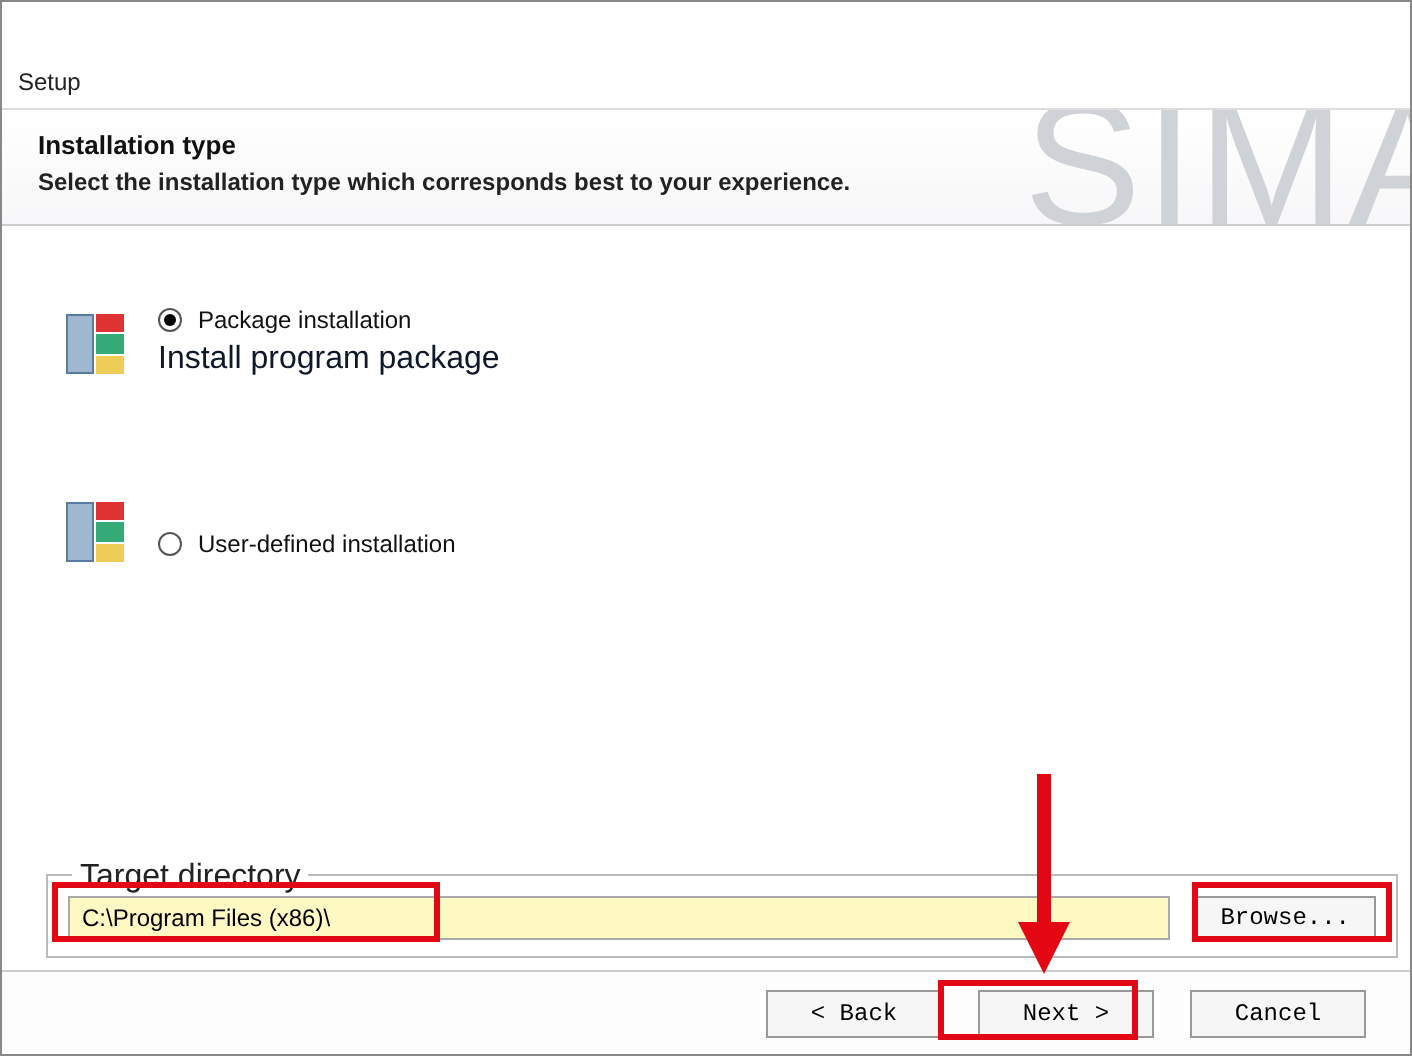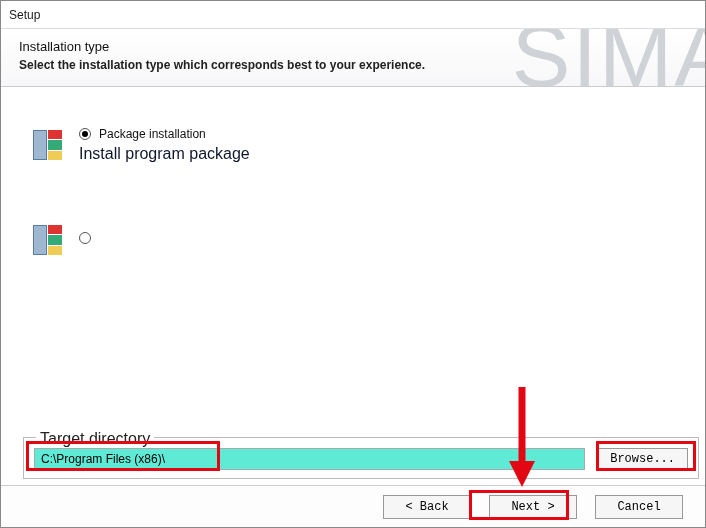--- a/index.html
+++ b/index.html
@@ -22,20 +22,21 @@
   }
   .titlebar {
     height: 28px;
     background: #fff;
     border-bottom: 1px solid #ddd;
     display: flex;
     align-items: center;
     padding: 0 8px;
     font-size: 12px;
     color: #222;
+    margin-top: 26px;
   }
   .header {
     position: relative;
     background: linear-gradient(#fff, #f7f7f9);
     padding: 10px 18px 14px 18px;
     border-bottom: 1px solid #ccc;
     overflow: hidden;
   }
   .header .bgtext {
     position: absolute;
@@ -43,37 +44,37 @@
     top: -24px;
     font-size: 88px;
     font-weight: 300;
     color: #cfd2d6;
     letter-spacing: 2px;
     pointer-events: none;
     user-select: none;
   }
   .header h1 {
     font-size: 13px;
-    font-weight: 400;
+    font-weight: 700;
     color: #111;
     margin-bottom: 4px;
   }
   .header p {
     font-size: 12px;
     color: #222;
     font-weight: bold;
   }
   .content {
     flex: 1;
     padding: 40px 30px 10px 30px;
     position: relative;
   }
   .option {
     display: flex;
-    align-items: center;
+    align-items: flex-end;
     margin-bottom: 60px;
     gap: 14px;
   }
   .option .icon-wrap {
     flex: 0 0 34px;
     height: 34px;
     display: flex;
     align-items: center;
     justify-content: center;
   }
@@ -133,21 +134,21 @@
     align-items: center;
     gap: 12px;
   }
   .path-input {
     flex: 1;
     height: 22px;
     border: 1px solid #aaa;
     padding: 2px 6px;
     font-size: 12px;
     font-family: inherit;
-    background: #5eead4;
+    background: #fef9c3;
   }
   .btn {
     height: 22px;
     min-width: 82px;
     padding: 0 12px;
     background: #f6f6f6;
     border: 1px solid #999;
     font-size: 12px;
     font-family: Liberation Mono, monospace;
     cursor: pointer;
@@ -238,20 +239,21 @@
             <div class="col2">
               <div class="b r"></div>
               <div class="b g"></div>
               <div class="b y"></div>
             </div>
           </div>
       </div>
       <div class="body">
         <div class="radio-row">
           <input type="radio" class="radio" name="inst" style="">
+          <span class="radio-label">User-defined installation</span>
         </div>
       </div>
     </div>
 
     <div class="fieldset">
       <span class="legend">Target directory</span>
       <div class="row">
         <input class="path-input" type="text" value="C:\Program Files (x86)\" style="">
         <button class="btn">Browse...</button>
       </div>

